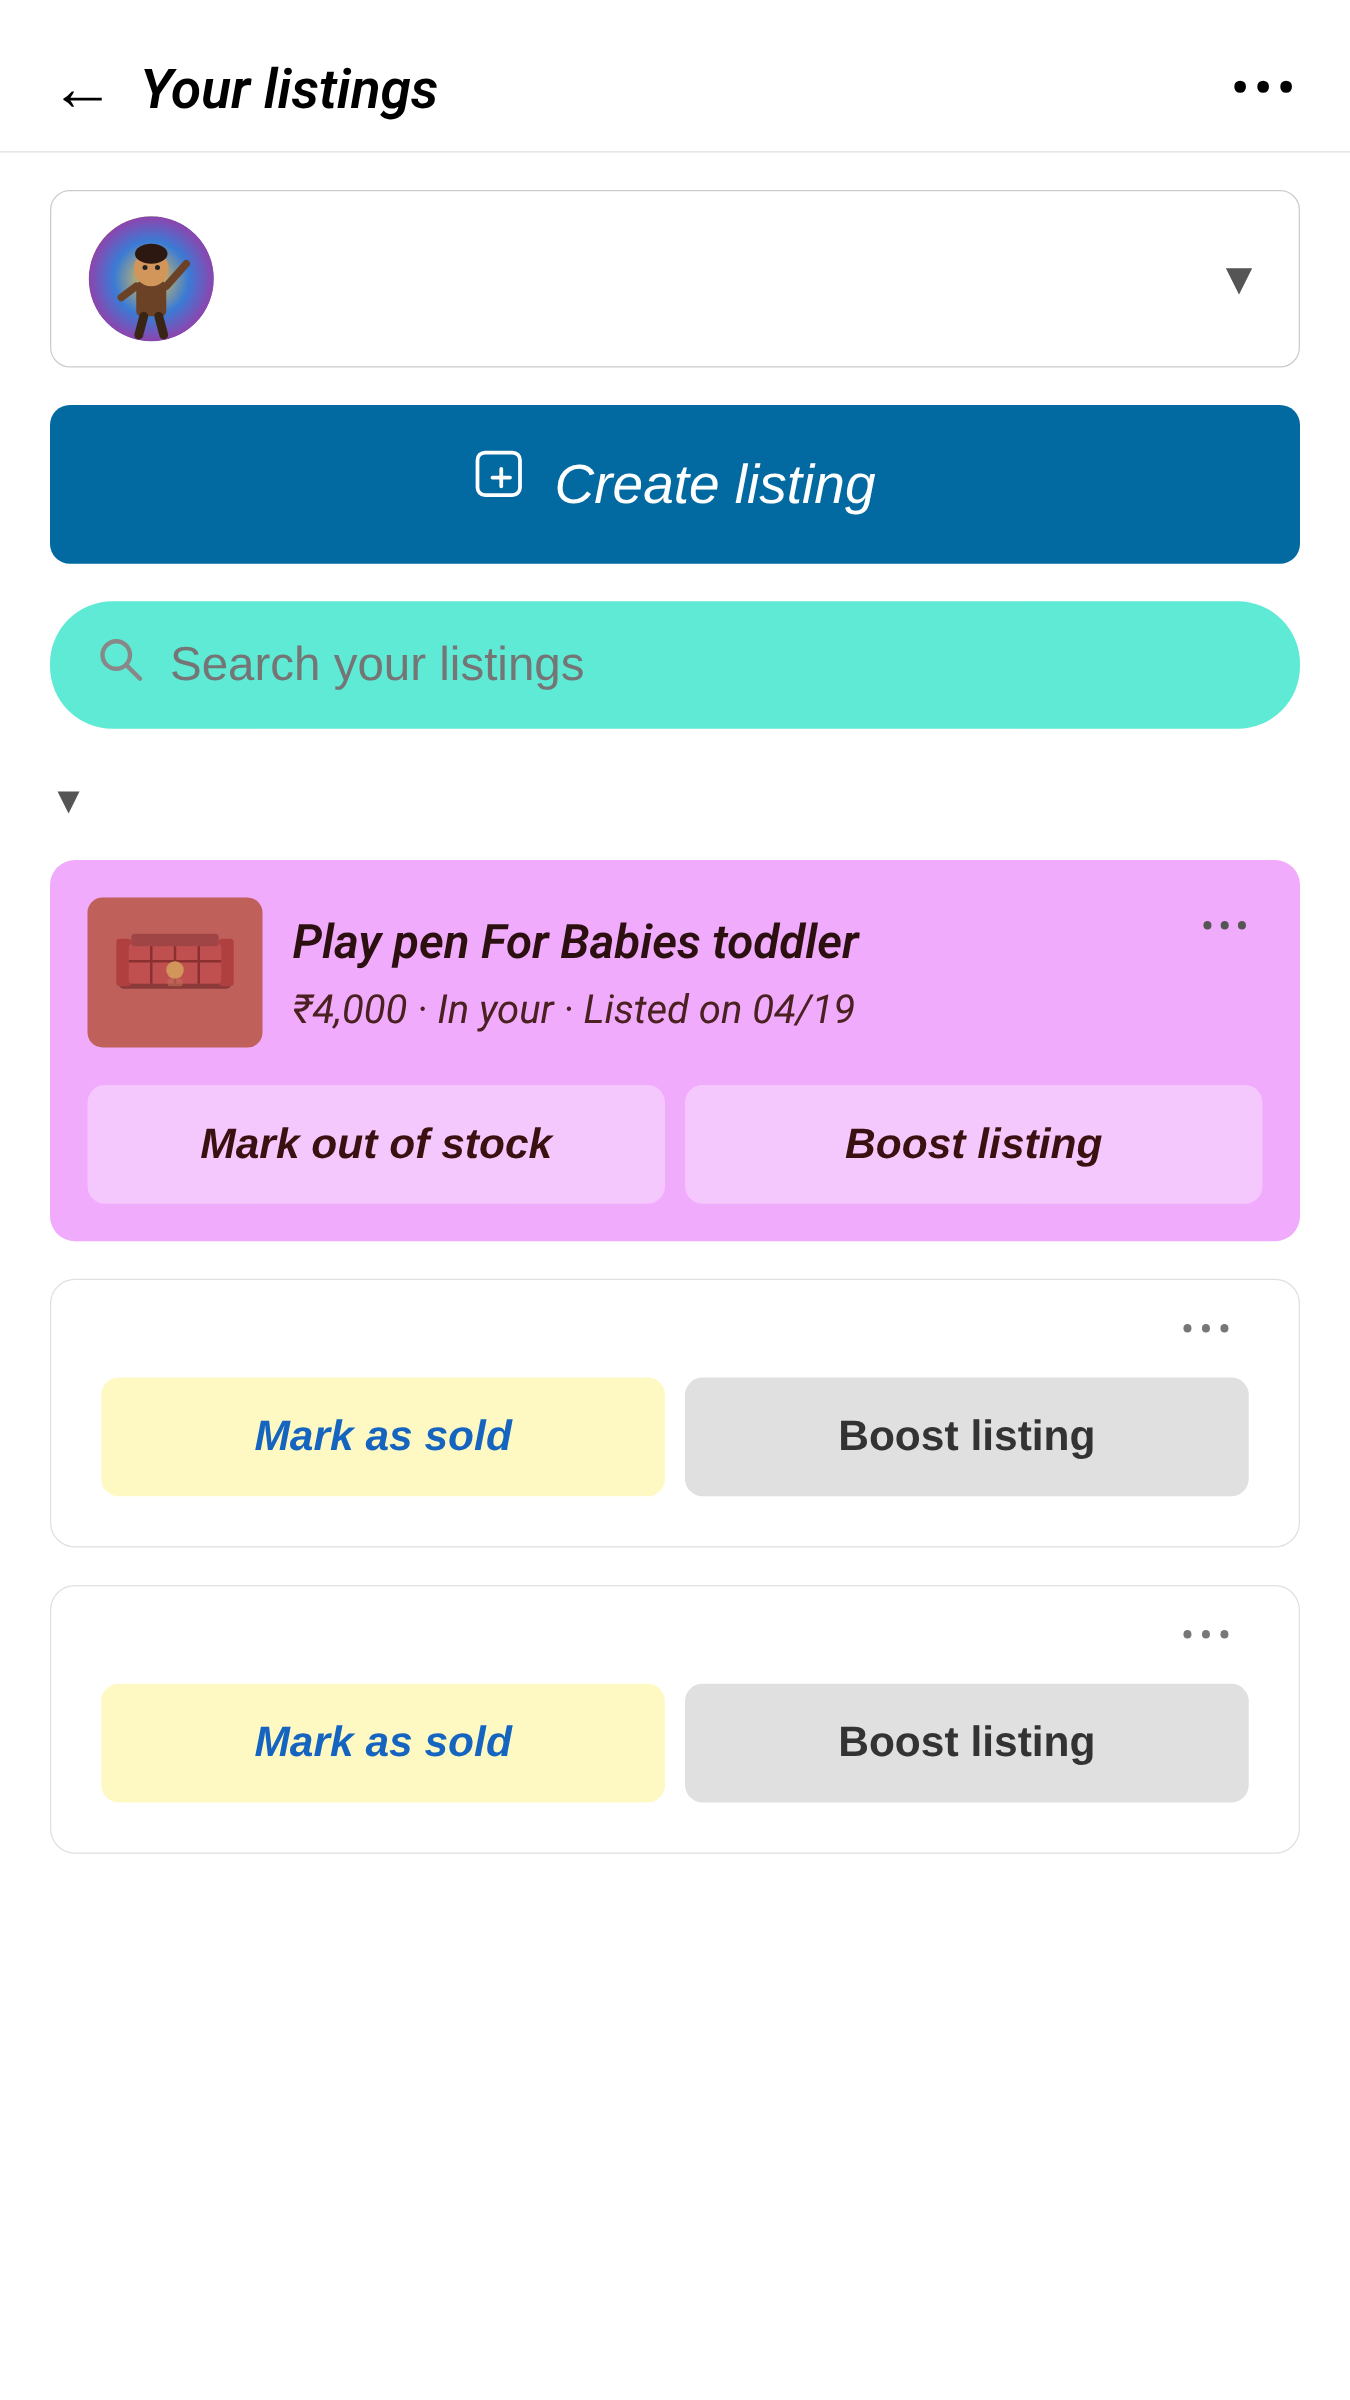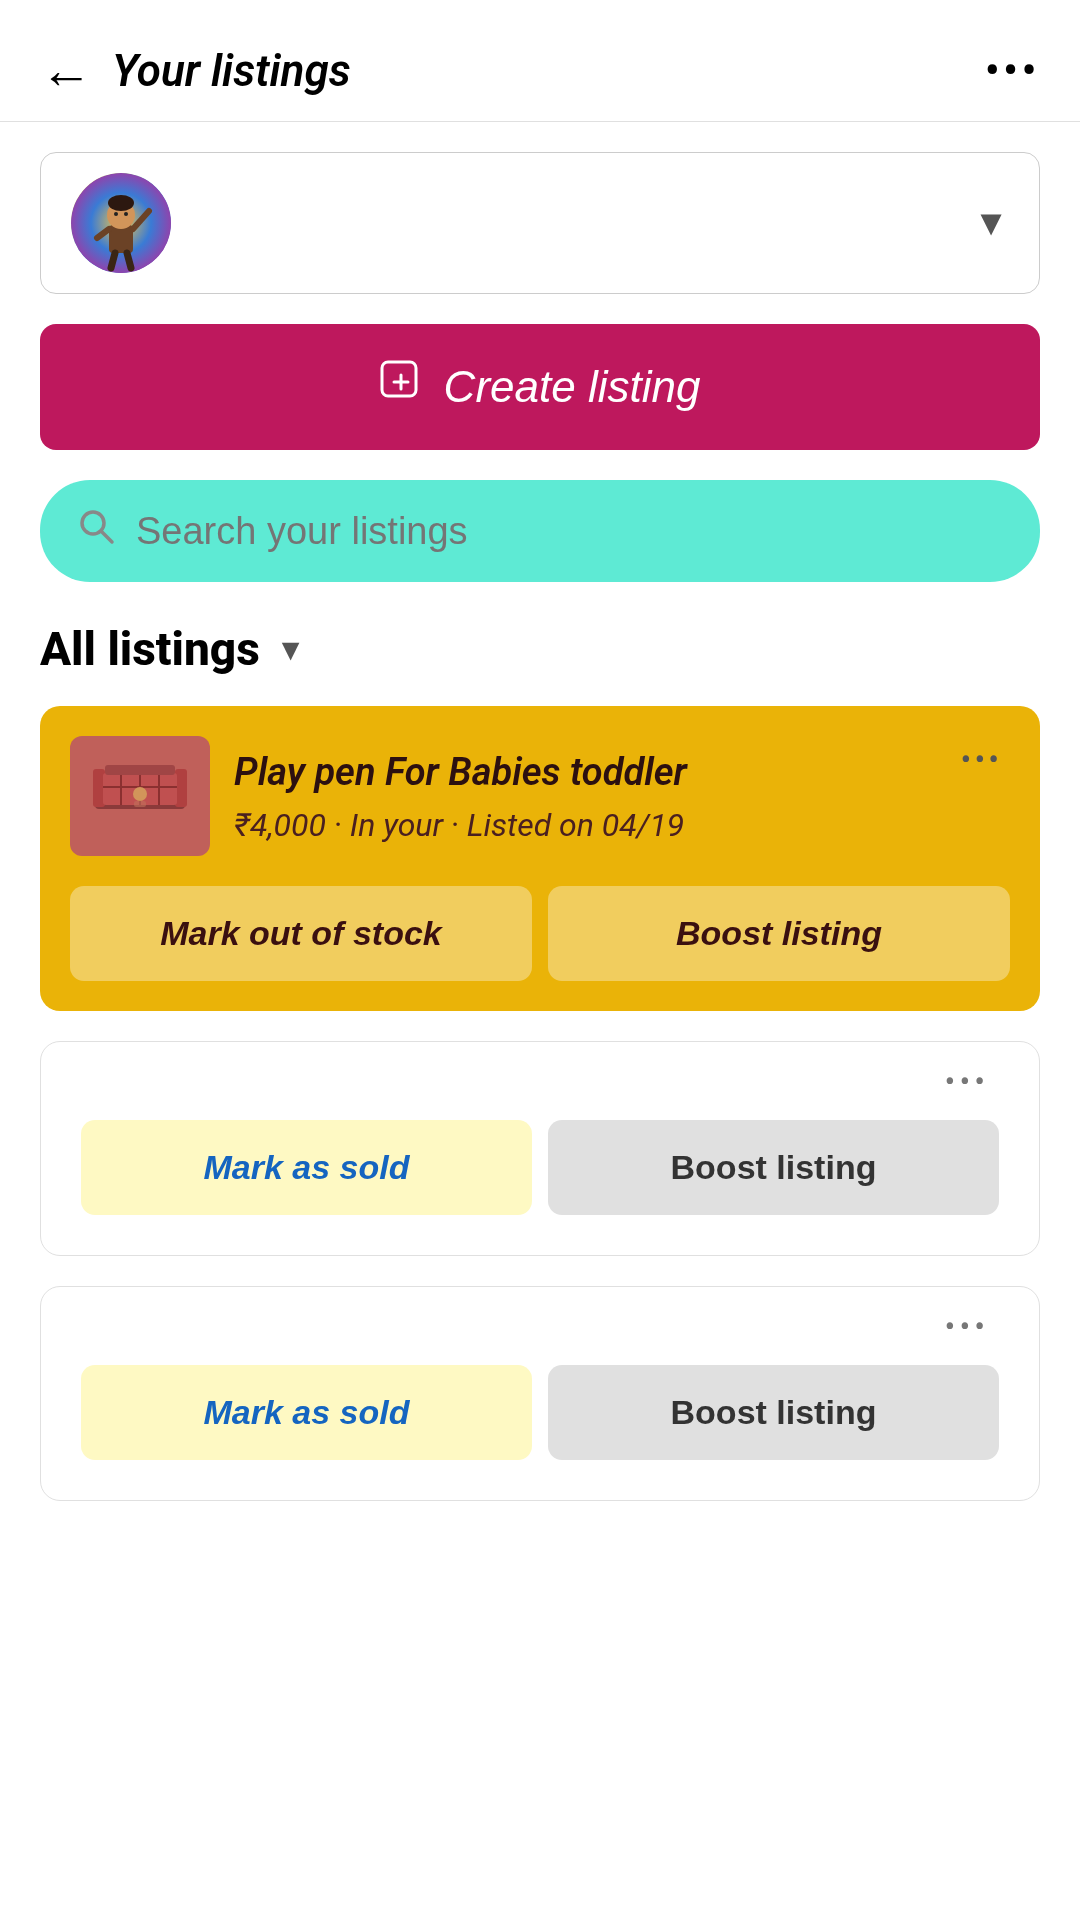--- a/index.html
+++ b/index.html
@@ -78,21 +78,21 @@
     }
 
     .dropdown-arrow {
       font-size: 36px;
       color: #555;
     }
 
     
     .create-listing-btn {
       margin: 10px 40px 30px 40px;
-      background: #be185d;
+      background: #0369a1;
       border: none;
       border-radius: 16px;
       padding: 36px;
       width: calc(100% - 80px);
       display: flex;
       align-items: center;
       justify-content: center;
       gap: 20px;
       cursor: pointer;
     }
@@ -155,21 +155,21 @@
 
     
     .listing-card {
       margin: 0 40px 30px 40px;
       border-radius: 20px;
       overflow: hidden;
     }
 
     
     .listing-card.highlighted {
-      background: #eab308;
+      background: #f0abfc;
     }
 
     .listing-card.normal {
       background: #ffffff;
       border: 1px solid #e0e0e0;
     }
 
     .listing-card-top {
       display: flex;
       align-items: center;
@@ -338,21 +338,20 @@
   <span class="search-icon">
     <svg width="40" height="40" viewBox="0 0 40 40" fill="none">
       <circle cx="17" cy="17" r="11" stroke="#888" stroke-width="3.5" fill="none"></circle>
       <line x1="25" y1="25" x2="36" y2="36" stroke="#888" stroke-width="3.5" stroke-linecap="round"></line>
     </svg>
   </span>
   <input class="search-input" type="text" placeholder="Search your listings" style="">
 </div>
 
 <div class="listings-header">
-  <span class="listings-title">All listings</span>
   <span class="listings-dropdown-arrow">▼</span>
 </div>
 
 <div class="listing-card highlighted">
   <div class="listing-card-top">
     <div class="listing-thumbnail">
 
       <svg viewBox="0 0 110 90" width="110" height="90">
 
         <rect x="10" y="50" width="90" height="8" rx="4" fill="#8B3A3A"></rect>

